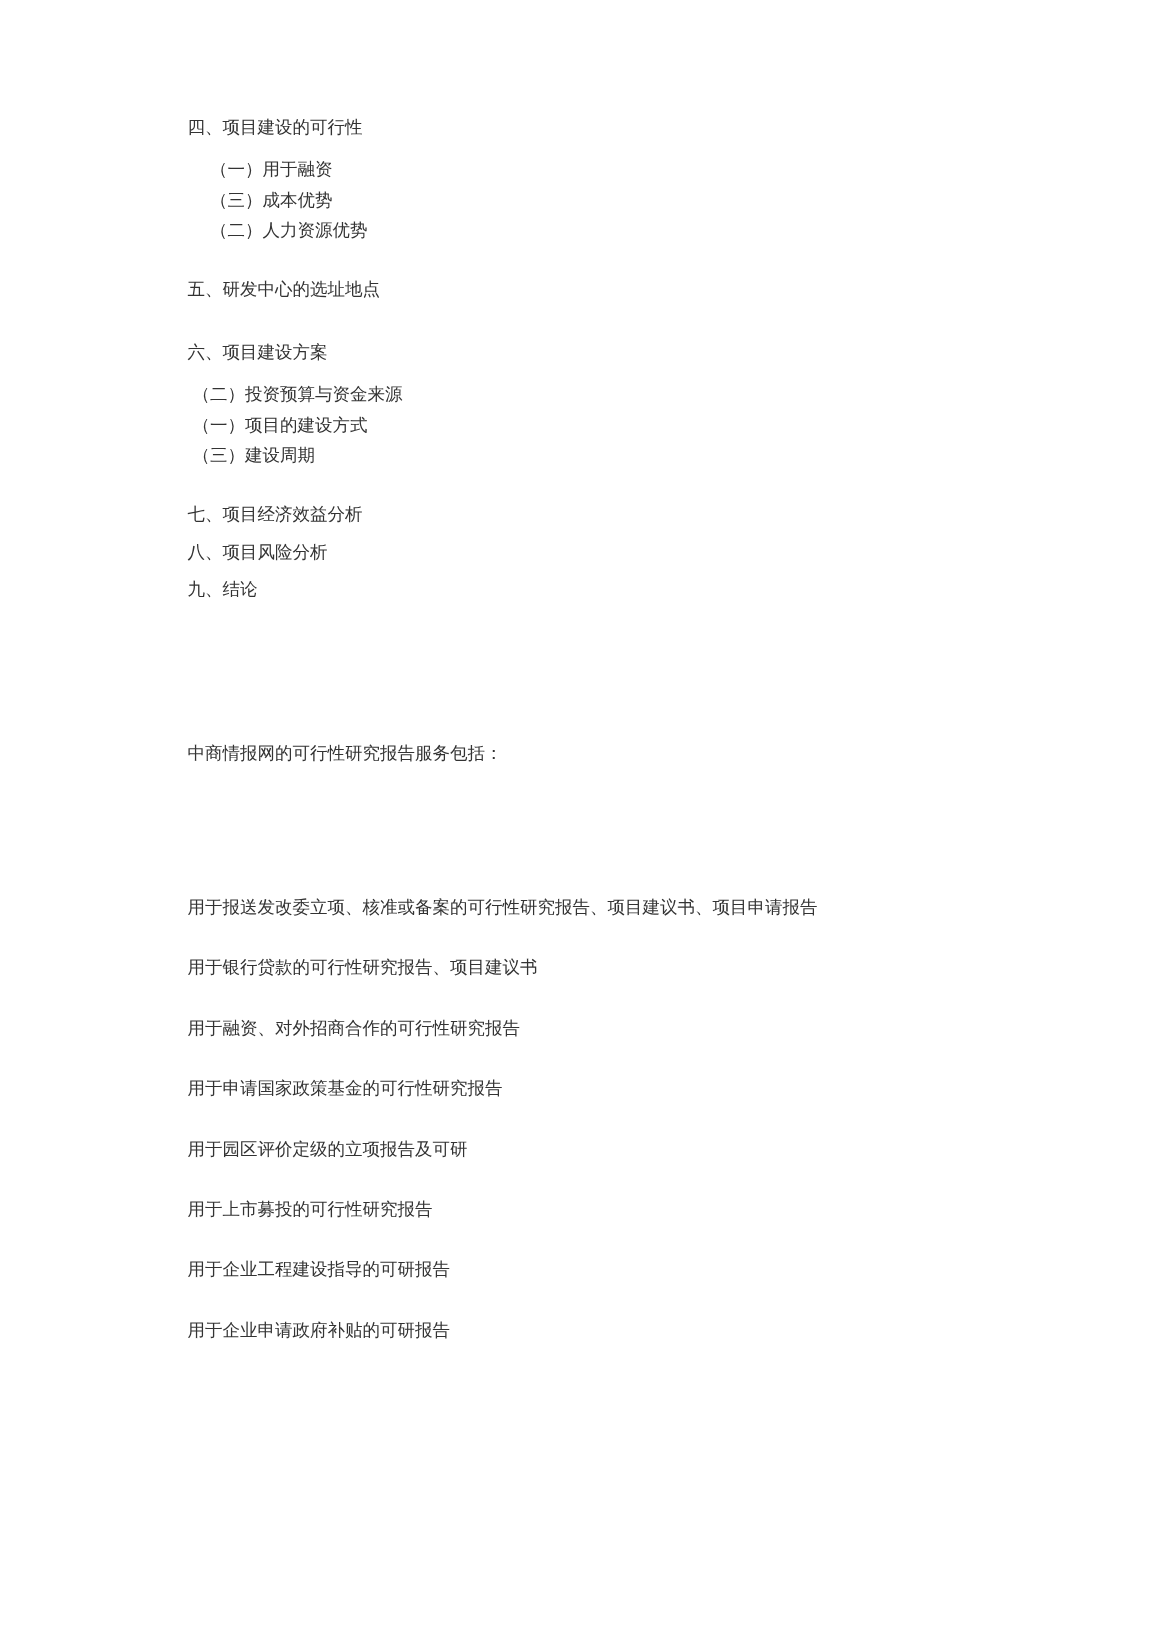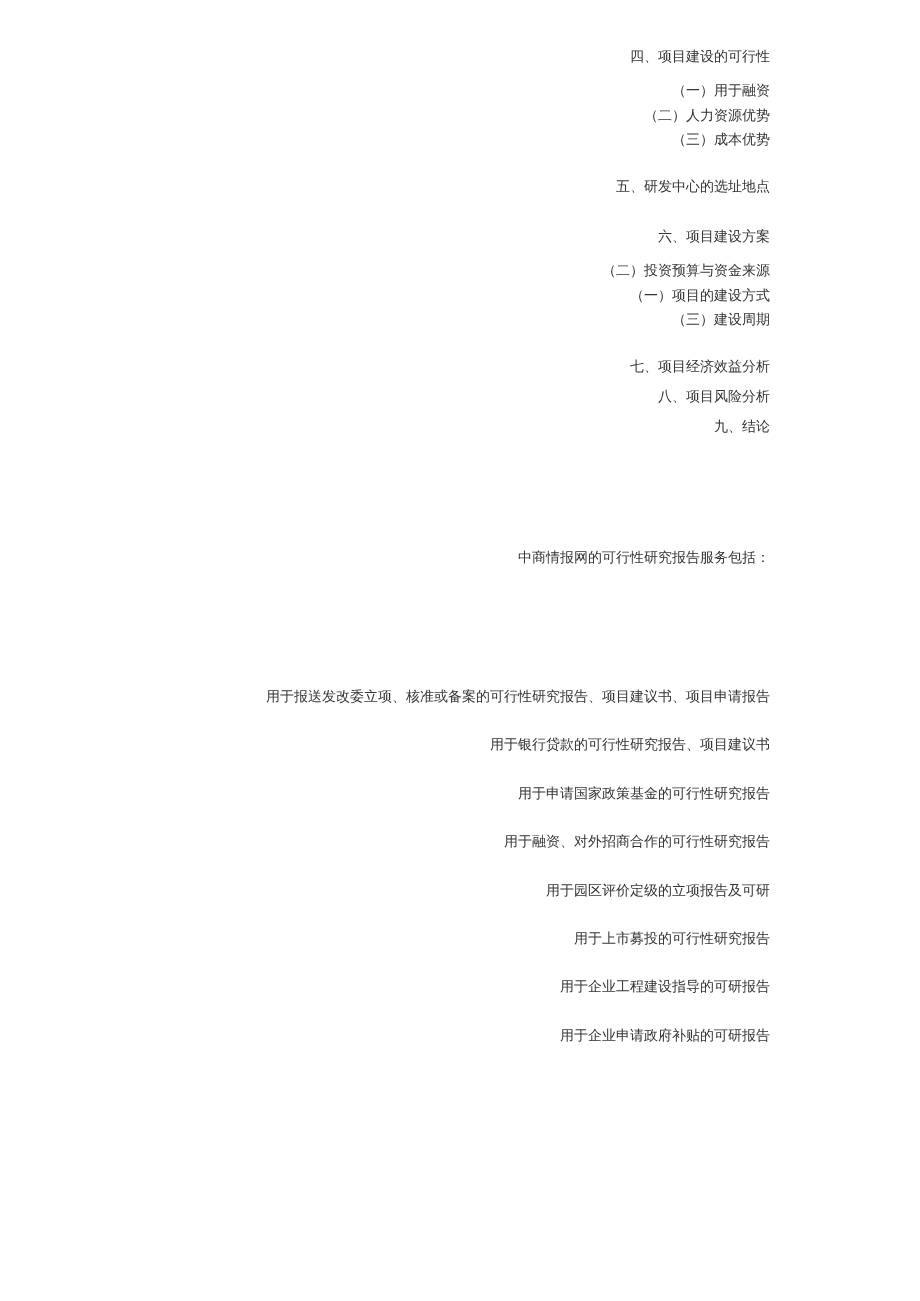--- a/index.html
+++ b/index.html
@@ -11,22 +11,21 @@
       background: #ffffff;
       width: 920px;
       height: 1301px;
       font-family: "SimSun", "宋体", serif;
       font-size: 14px;
       color: #333333;
       line-height: 1.6;
       position: relative;
     }
     .content {
-      padding: 46px 150px 0 150px;
-      text-align: right;
+      padding: 92px 150px 0 150px;
     }
     .section-heading {
       margin: 0 0 8px 0;
       font-weight: normal;
     }
     .sub-list {
       margin: 12px 0 24px 18px;
     }
     .sub-list-a {
       margin: 12px 0 24px 4px;
@@ -34,39 +33,39 @@
     .sub-item {
       margin: 0 0 2px 0;
     }
     .spacer-sm {
       height: 20px;
     }
     .spacer-lg {
       height: 100px;
     }
     .services-intro {
-      margin-bottom: 16px;
+      margin-bottom: 0;
     }
     .services-list {
       margin-top: 1px;
     }
     .service-item {
       margin: 0 0 26px 0;
     }
   </style>
 </head>
 <body>
 
 <div class="content">
 
   <div class="section-heading">四、项目建设的可行性</div>
   <div class="sub-list">
     <div class="sub-item">（一）用于融资</div>
+    <div class="sub-item">（三）成本优势</div>
     <div class="sub-item">（二）人力资源优势</div>
-    <div class="sub-item">（三）成本优势</div>
   </div>
 
   <div class="section-heading">五、研发中心的选址地点</div>
   <div class="spacer-sm"></div>
 
   <div class="section-heading">六、项目建设方案</div>
   <div class="sub-list-a">
     <div class="sub-item">（二）投资预算与资金来源</div>
     <div class="sub-item">（一）项目的建设方式</div>
     <div class="sub-item">（三）建设周期</div>
@@ -80,21 +79,21 @@
 
   <div class="spacer-lg"></div>
 
   <div class="services-intro">中商情报网的可行性研究报告服务包括：</div>
 
   <div class="spacer-lg"></div>
 
   <div class="services-list">
     <div class="service-item">用于报送发改委立项、核准或备案的可行性研究报告、项目建议书、项目申请报告</div>
     <div class="service-item">用于银行贷款的可行性研究报告、项目建议书</div>
+    <div class="service-item">用于融资、对外招商合作的可行性研究报告</div>
     <div class="service-item">用于申请国家政策基金的可行性研究报告</div>
-    <div class="service-item">用于融资、对外招商合作的可行性研究报告</div>
     <div class="service-item">用于园区评价定级的立项报告及可研</div>
     <div class="service-item">用于上市募投的可行性研究报告</div>
     <div class="service-item">用于企业工程建设指导的可研报告</div>
     <div class="service-item">用于企业申请政府补贴的可研报告</div>
   </div>
 
 </div>
 
 </body></html>

